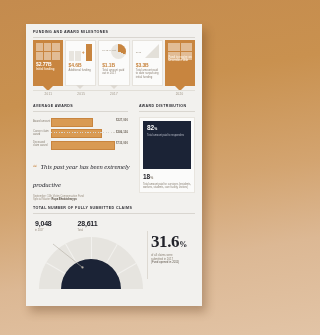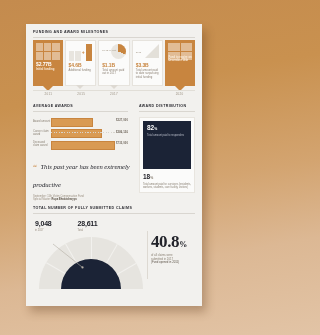--- a/index.html
+++ b/index.html
@@ -302,21 +302,21 @@
             <svg width="34" height="26" viewBox="0 0 34 26">
               <line x1="1" y1="1" x2="30" y2="24" stroke="#b4aea4" stroke-width="0.6"></line>
               <circle cx="30.5" cy="24.4" r="1.1" fill="#b4aea4"></circle>
             </svg>
           </div>
         </div>
 
         <div class="vsep"></div>
 
         <div class="bigpct">
-          <div class="n"><span>40.8</span><em>%</em></div>
+          <div class="n"><span>31.6</span><em>%</em></div>
           <div class="t">
             <div>of all claims were</div>
             <div>submitted in 2017</div>
             <b>(Fund opened in 2011)</b>
           </div>
         </div>
       </div>
 
     </div>
   </div>

